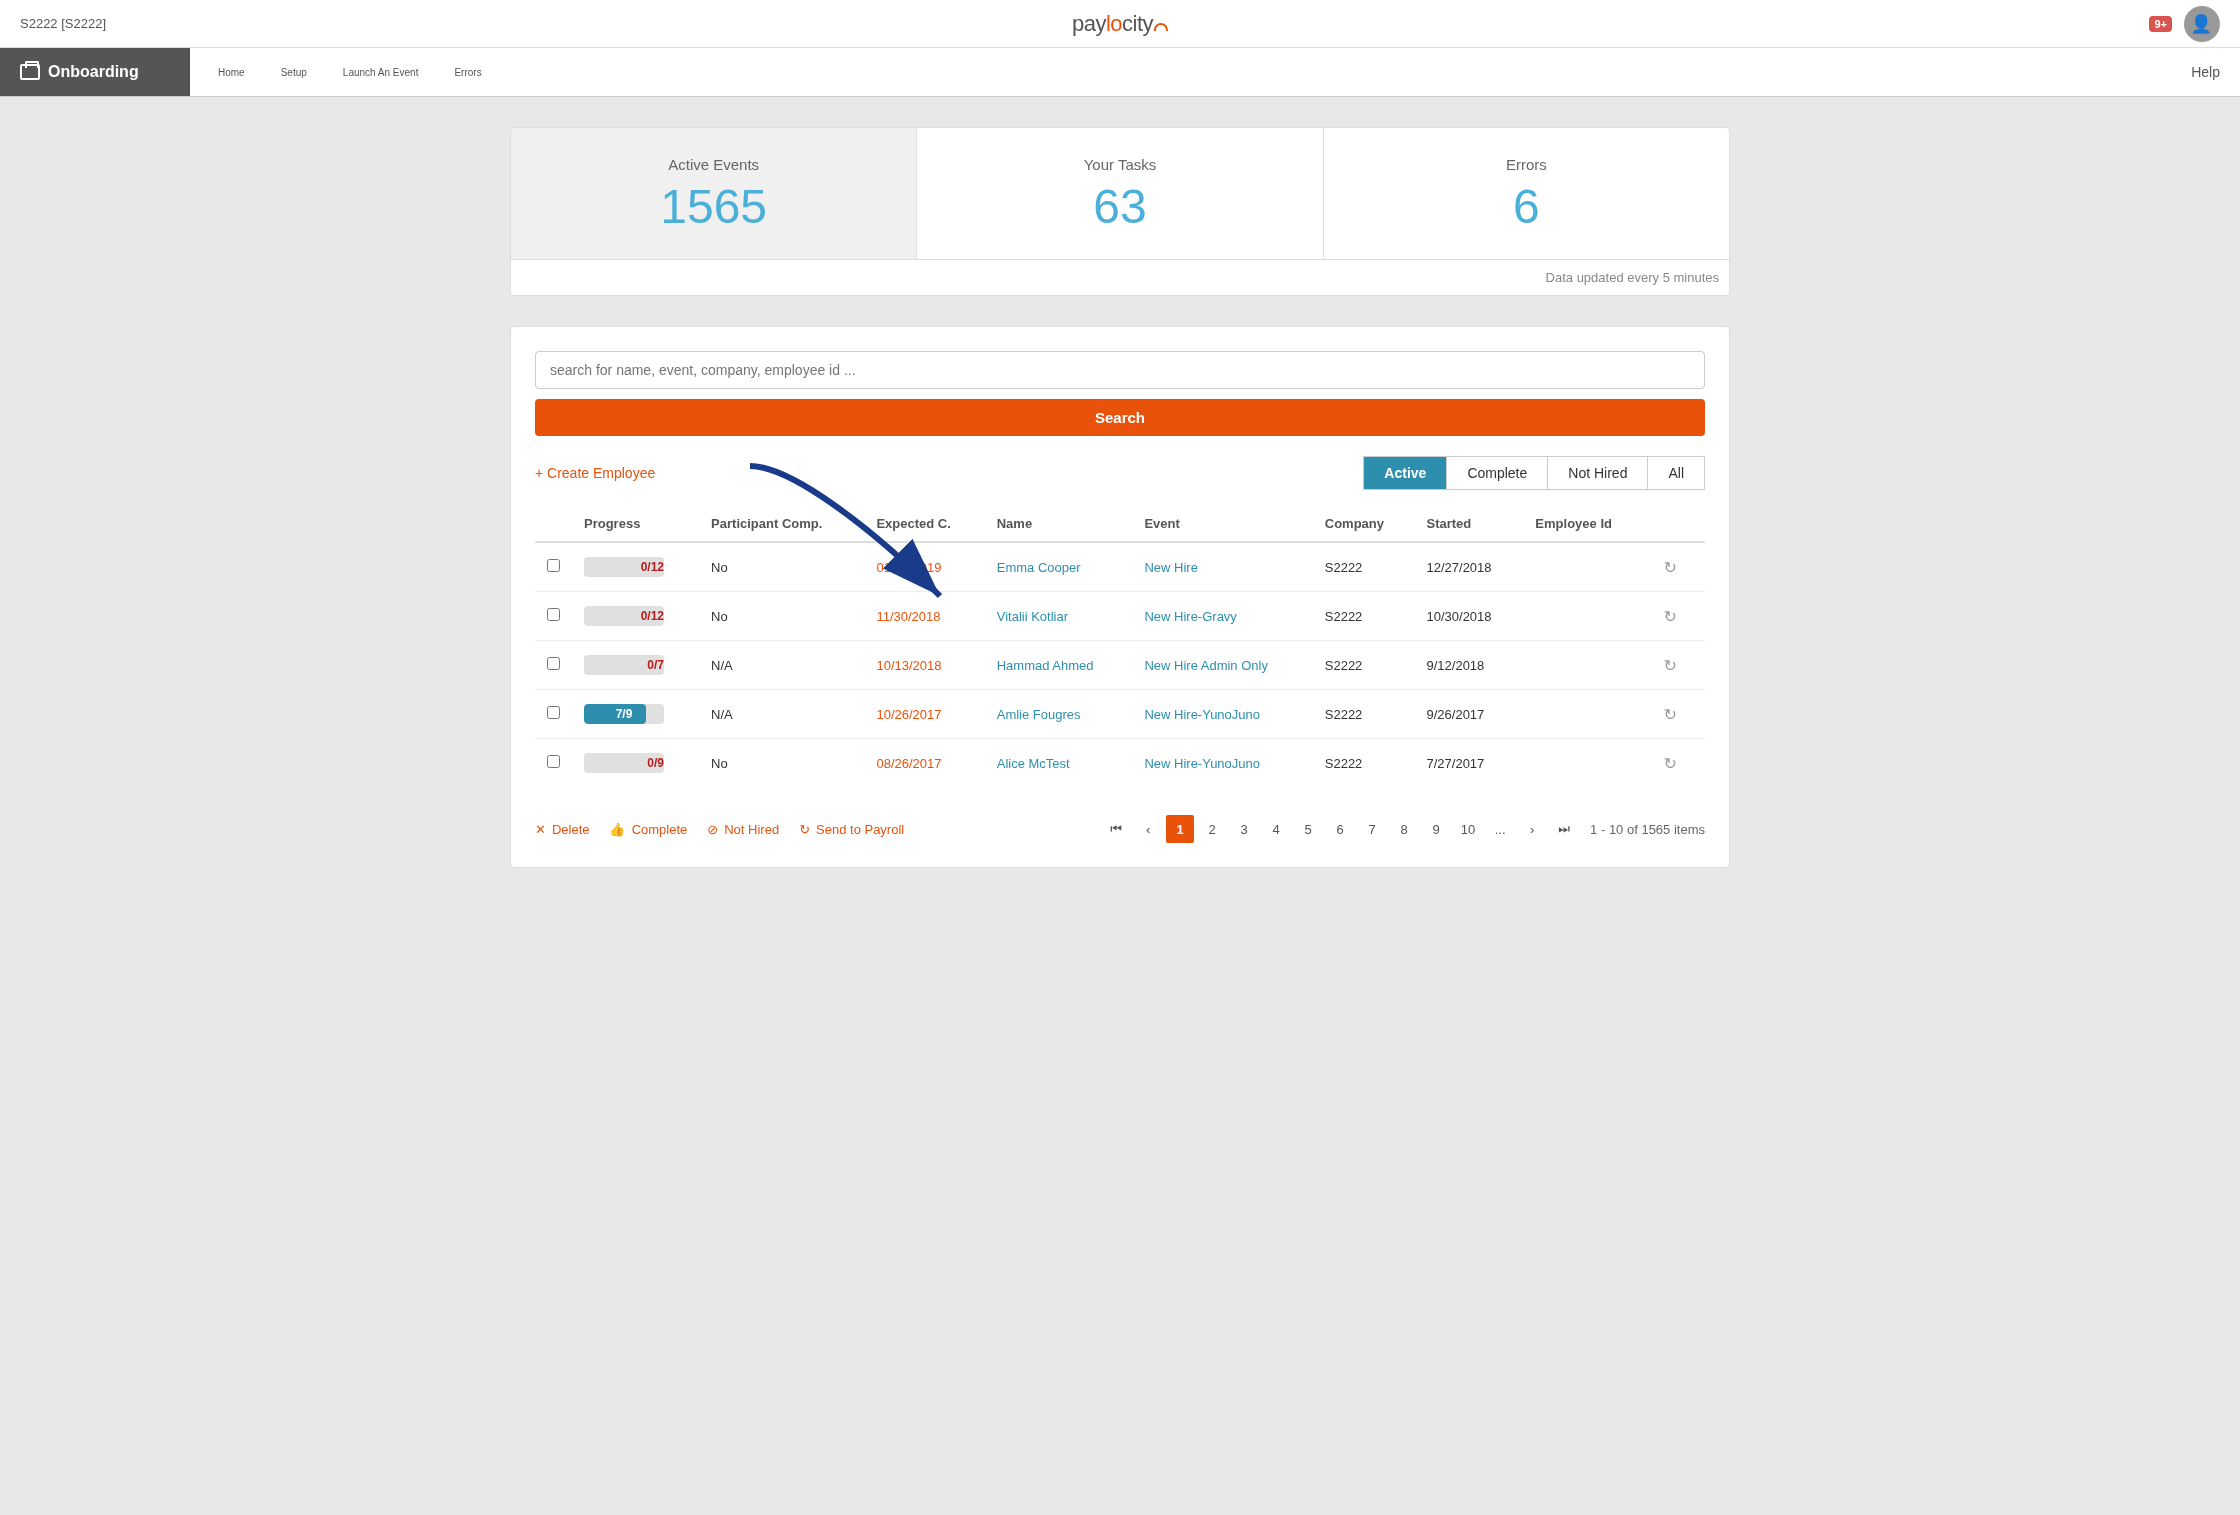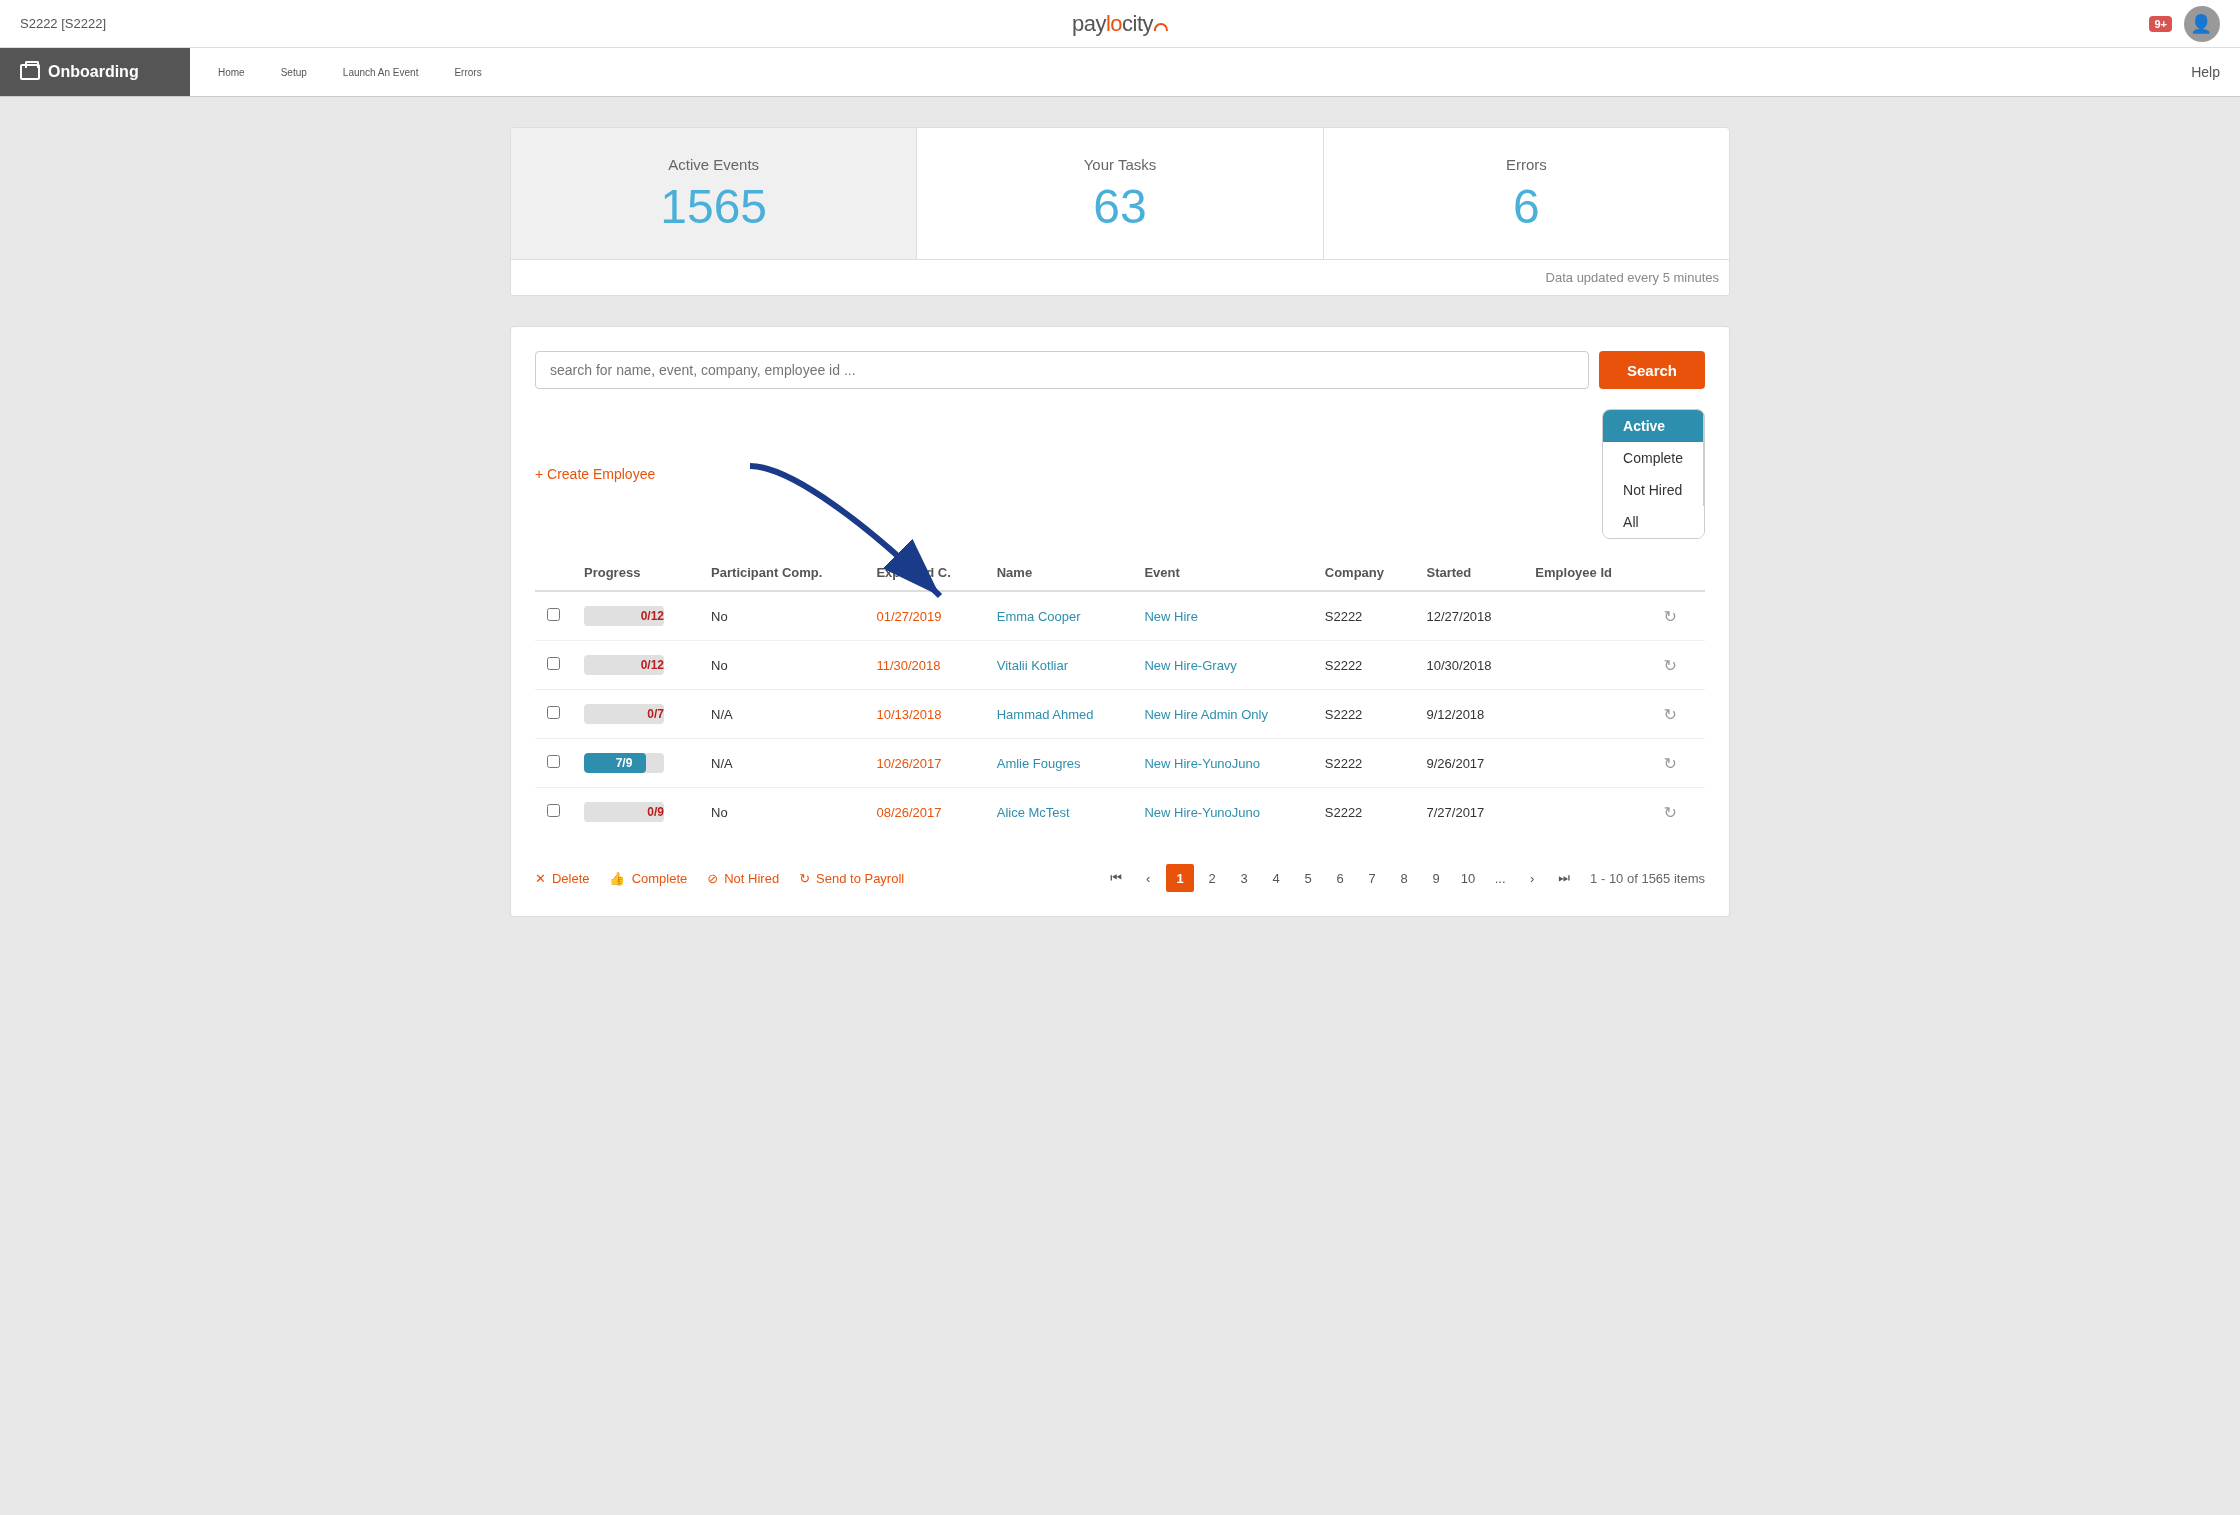--- a/index.html
+++ b/index.html
@@ -187,20 +187,21 @@
     .table-card {
       background: #fff;
       border: 1px solid #ddd;
       border-radius: 4px;
       padding: 24px;
     }
     .search-row {
       display: flex;
       gap: 10px;
       margin-bottom: 20px;
+      flex-direction: column;
     }
     .search-input {
       flex: 1;
       border: 1px solid #ccc;
       border-radius: 4px;
       padding: 10px 14px;
       font-size: 14px;
       color: #999;
       outline: none;
     }
@@ -226,23 +227,22 @@
       font-size: 14px;
       font-weight: 500;
       cursor: pointer;
       display: flex;
       align-items: center;
       gap: 4px;
     }
     .filter-tabs {
       display: flex;
       border: 1px solid #ccc;
-      border-radius: 8px;
+      border-radius: 0;
       overflow: hidden;
-      flex-direction: column;
     }
     .filter-tab {
       padding: 8px 20px;
       font-size: 14px;
       cursor: pointer;
       border-right: 1px solid #ccc;
       background: #fff;
       color: #333;
     }
     .filter-tab:last-child { border-right: none; }

